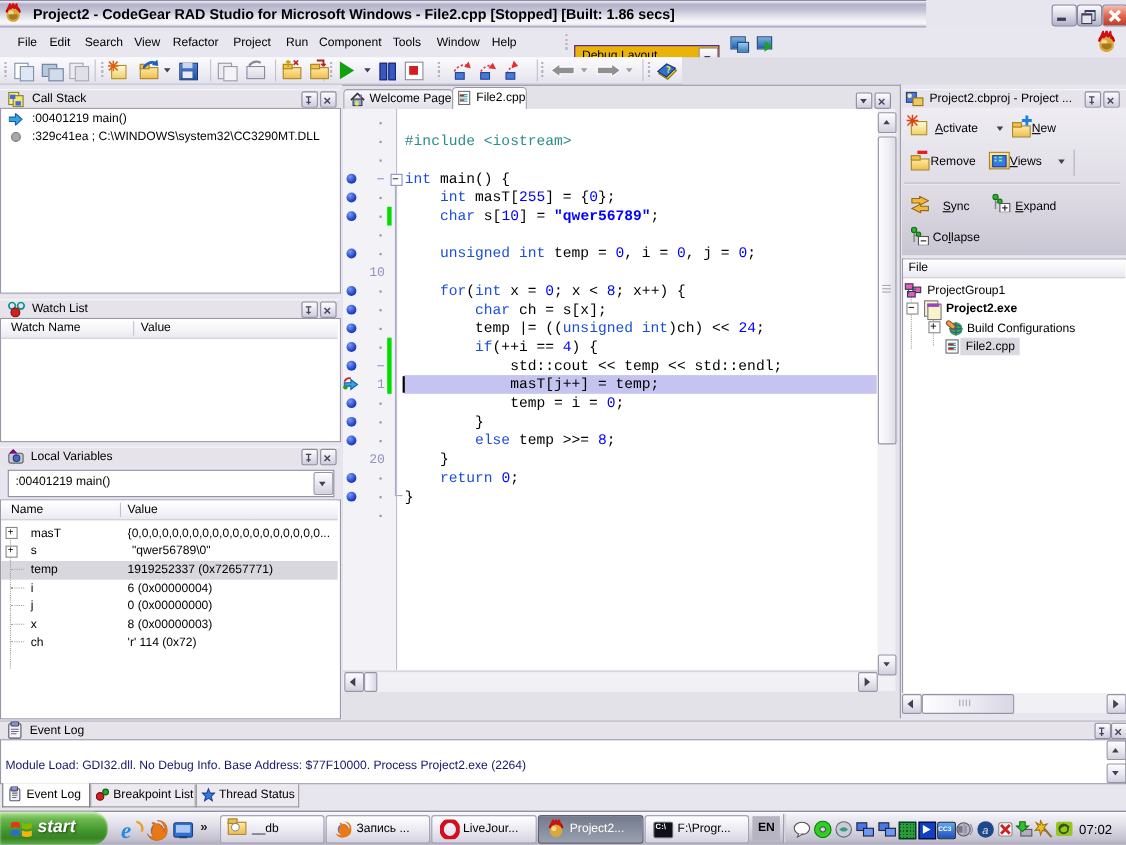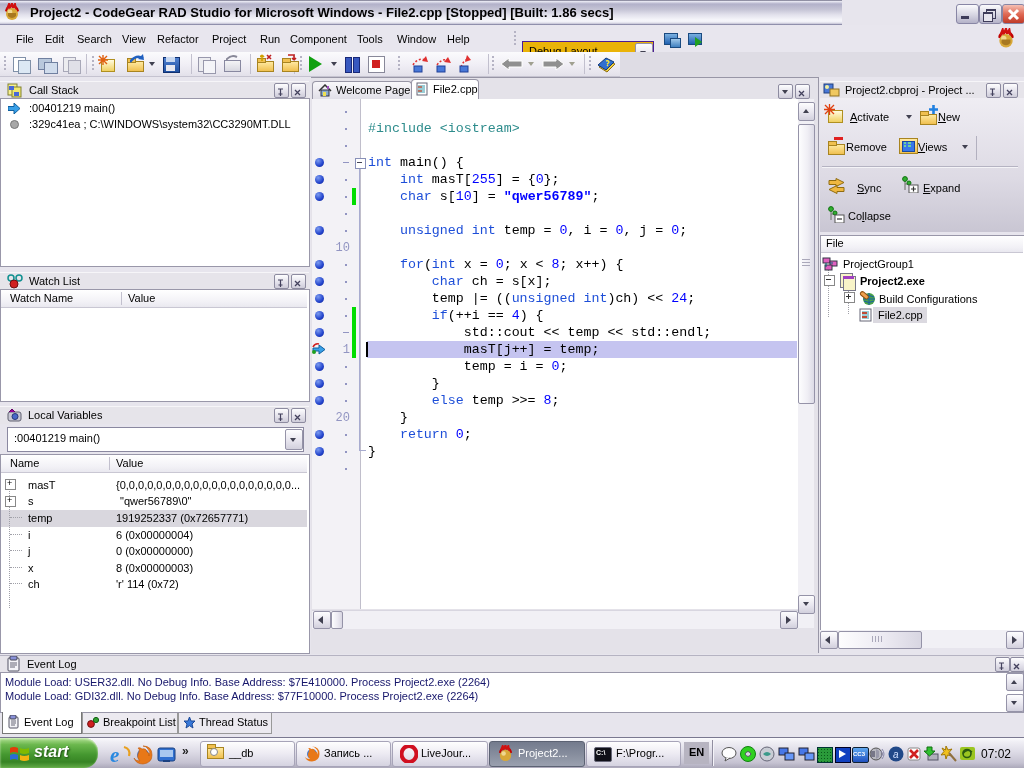--- a/index.html
+++ b/index.html
@@ -512,21 +512,20 @@
       </svg>
  <div class="t" style="left:27px;top:2px">Event Log</div>
  <div class="b13" style="left:995px;top:1px"><svg width="11" height="11">
           <path d="M5.5 2 L5.5 7 M3 2 L8 2 M3.5 7 L7.5 7 M5.5 7 L5.5 9" stroke="#44425e" stroke-width="1.2" fill="none"></path>
         </svg></div>
  <div class="b13" style="left:1010px;top:1px"><svg width="11" height="11">
           <path d="M3 3 L8 8 M8 3 L3 8" stroke="#44425e" stroke-width="1.3" fill="none"></path>
         </svg></div>
 </div>
 <div class="box" style="left:0;top:672px;width:1022px;height:39px">
- <div class="t" style="left:4px;top:3px;color:#16166b">Module Load: USER32.dll. No Debug Info. Base Address: $7E410000. Process Project2.exe (2264)</div>
  <div class="t" style="left:4px;top:17px;color:#16166b">Module Load: GDI32.dll. No Debug Info. Base Address: $77F10000. Process Project2.exe (2264)</div>
  <div class="sbb" style="left:1005px;top:0px;width:16px;height:16px">
         <div class="tri-d" style="left:4px;top:6px;transform:rotate(180deg)"></div>
       </div>
  <div class="sbb" style="left:1005px;top:21px;width:16px;height:16px">
         <div class="tri-d" style="left:4px;top:6px"></div>
       </div>
 </div>
 <div class="a" style="left:0;top:712px;width:1024px;height:23px">
  <div class="a" style="left:2px;top:0;width:78px;height:21px;background:#fff;border:1px solid #777;border-top:none"></div>

